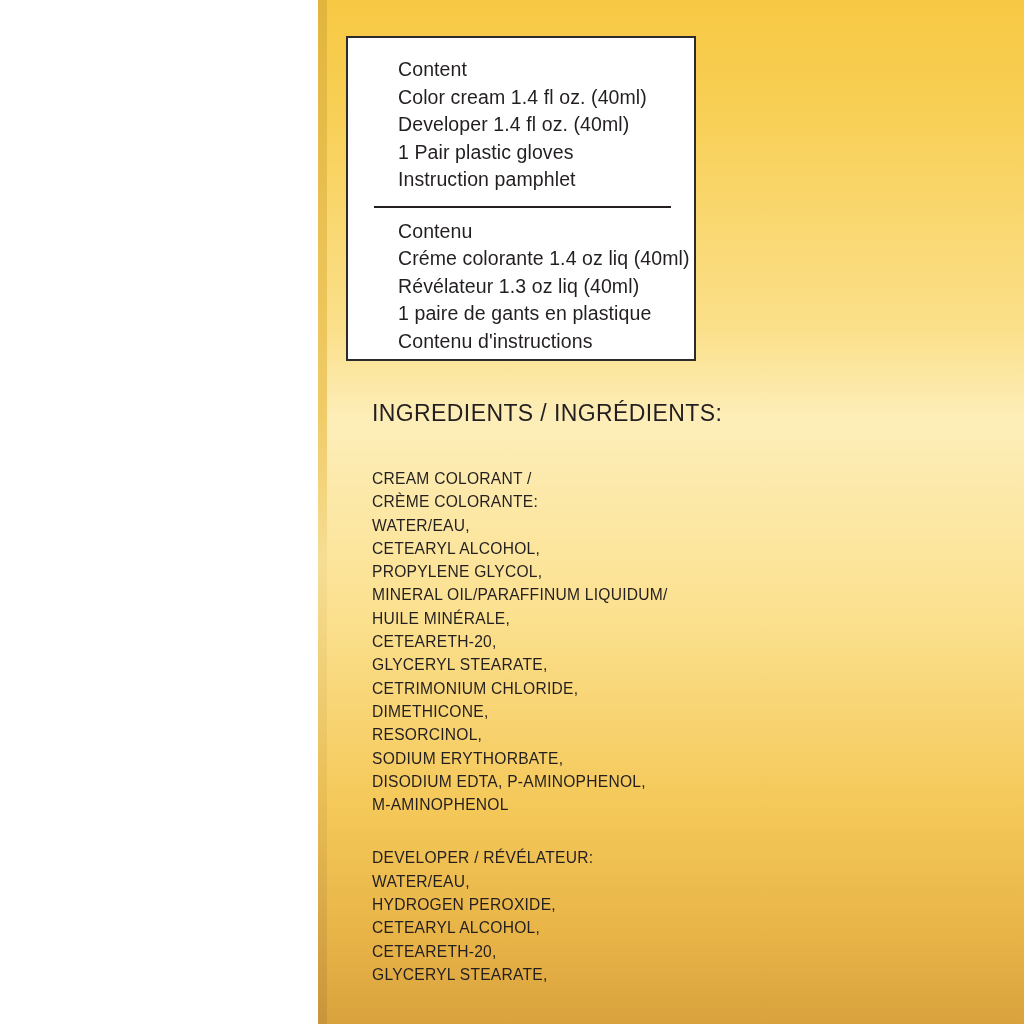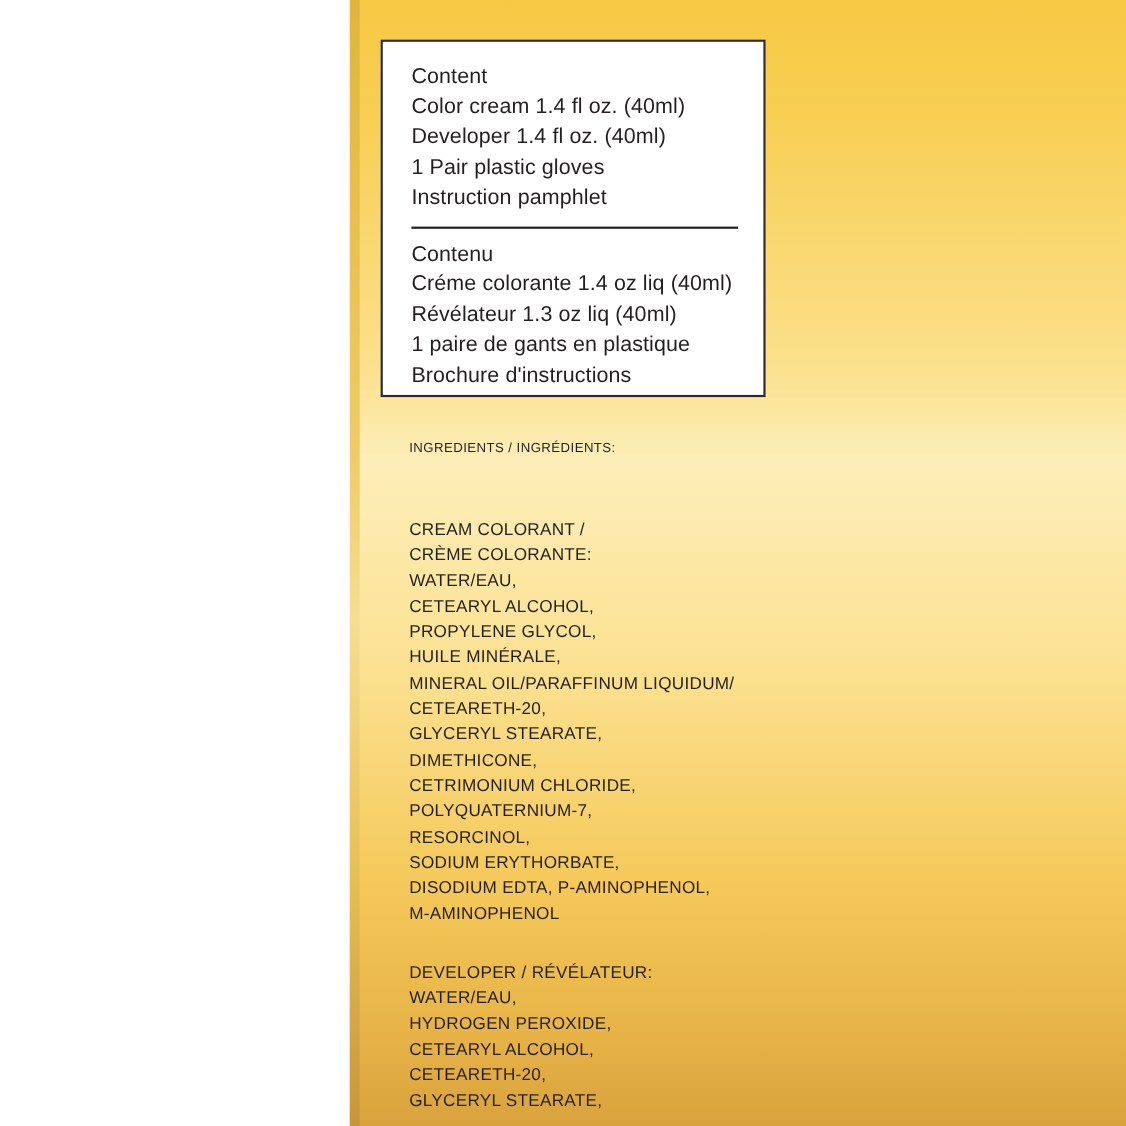--- a/index.html
+++ b/index.html
@@ -63,41 +63,42 @@
     box-sizing: border-box;
     padding: 18px 20px 0 26px;
   }
 
   .cb-line {
     font-size: 19.5px;
     line-height: 27.5px;
     color: #231f20;
     letter-spacing: .1px;
     white-space: nowrap;
+    margin-left: 24px;
   }
 
   #cb-rule {
     margin: 12px 0 10px 0;
     height: 2px;
     background: #231f20;
     width: 297px;
   }
 
   
   #ingredients {
     position: absolute;
     left: 54px;
     top: 400px;
     width: 420px;
   }
   #ing-heading {
-    font-size: 12px;
+    font-size: 23px;
     letter-spacing: .4px;
     color: #231f20;
-    margin-bottom: 56px;
+    margin-bottom: 40px;
     white-space: nowrap;
   }
   .ing-group { margin-bottom: 26px; margin-top: 30px; }
   .ing-line {
     font-size: 15.6px;
     line-height: 23.3px;
     letter-spacing: .25px;
     color: #231f20;
     white-space: nowrap;
   }
@@ -116,40 +117,39 @@
       <div class="cb-line">Developer  1.4 fl oz. (40ml)</div>
       <div class="cb-line">1 Pair plastic gloves</div>
       <div class="cb-line">Instruction pamphlet</div>
 
       <div id="cb-rule"></div>
 
       <div class="cb-line">Contenu</div>
       <div class="cb-line">Créme colorante 1.4 oz liq (40ml)</div>
       <div class="cb-line">Révélateur 1.3 oz liq (40ml)</div>
       <div class="cb-line">1 paire de gants en plastique</div>
-      <div class="cb-line">Brochure d'instructions</div>
+      <div class="cb-line">Contenu d'instructions</div>
 
     </div>
 
     <div id="ingredients">
       <div id="ing-heading">INGREDIENTS / INGRÉDIENTS:</div>
 
       <div class="ing-group">
         <div class="ing-line">CREAM COLORANT /</div>
         <div class="ing-line">CRÈME COLORANTE:</div>
         <div class="ing-line">WATER/EAU,</div>
         <div class="ing-line">CETEARYL ALCOHOL,</div>
         <div class="ing-line">PROPYLENE GLYCOL,</div>
+        <div class="ing-line">MINERAL OIL/PARAFFINUM LIQUIDUM/</div>
         <div class="ing-line">HUILE MINÉRALE,</div>
-        <div class="ing-line">MINERAL OIL/PARAFFINUM LIQUIDUM/</div>
         <div class="ing-line">CETEARETH-20,</div>
         <div class="ing-line">GLYCERYL STEARATE,</div>
+        <div class="ing-line">CETRIMONIUM CHLORIDE,</div>
         <div class="ing-line">DIMETHICONE,</div>
-        <div class="ing-line">CETRIMONIUM CHLORIDE,</div>
-        <div class="ing-line">POLYQUATERNIUM-7,</div>
         <div class="ing-line">RESORCINOL,</div>
         <div class="ing-line">SODIUM ERYTHORBATE,</div>
         <div class="ing-line">DISODIUM EDTA, P-AMINOPHENOL,</div>
         <div class="ing-line">M-AMINOPHENOL</div>
       </div>
 
       <div class="ing-group">
         <div class="ing-line">DEVELOPER / RÉVÉLATEUR:</div>
         <div class="ing-line">WATER/EAU,</div>
         <div class="ing-line">HYDROGEN PEROXIDE,</div>

